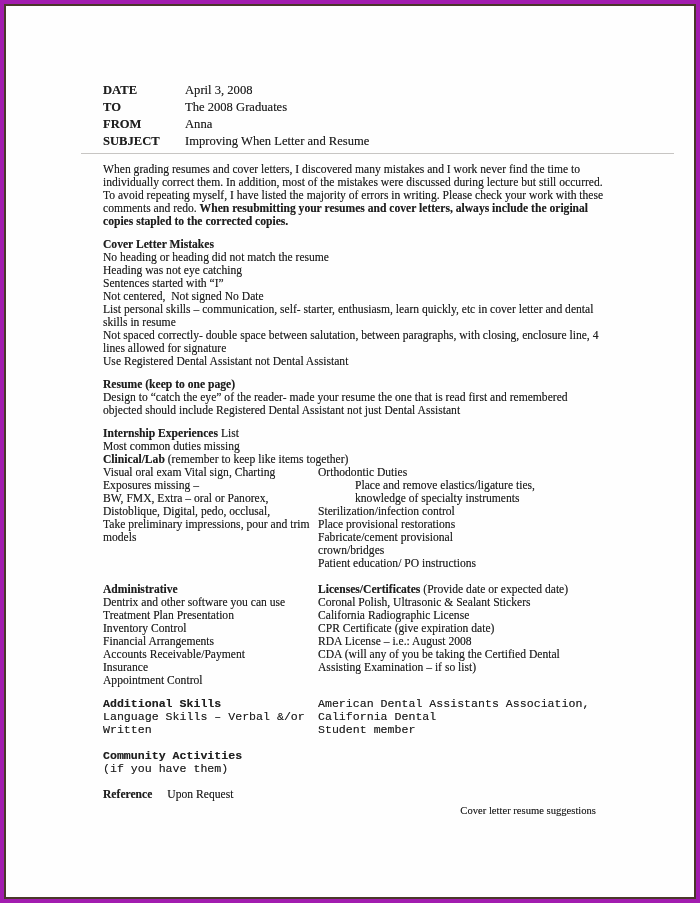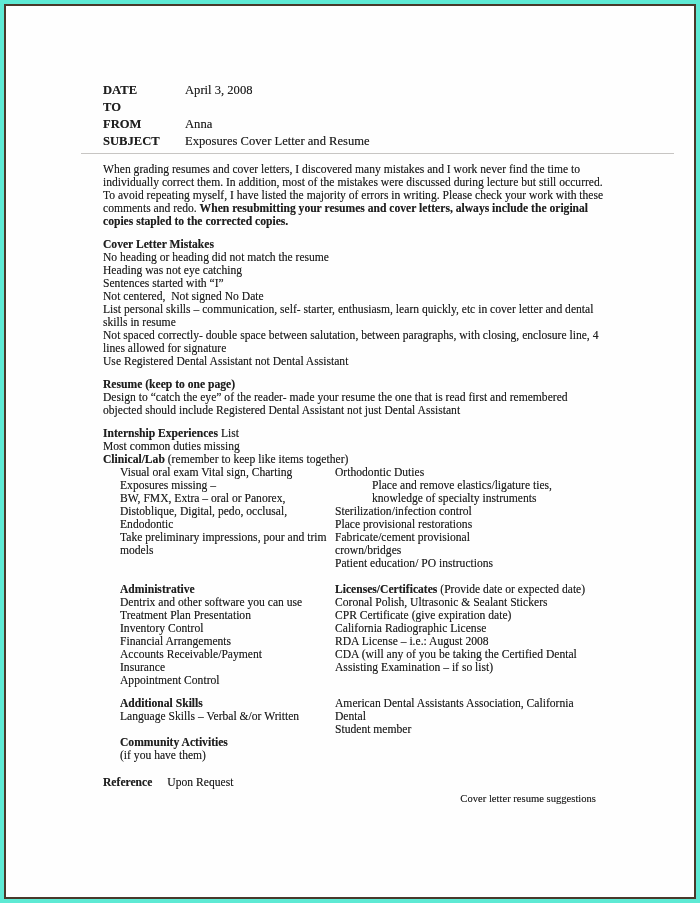--- a/index.html
+++ b/index.html
@@ -5,21 +5,21 @@
   html,body{margin:0;padding:0;}
   body{
     width:700px;height:903px;
     background:#e8811f;
     font-family:"Liberation Serif","DejaVu Serif",serif;
   }
   .frame{
     position:absolute;top:0;left:0;
     width:700px;height:903px;
     box-sizing:border-box;
-    background:#5eead4;
+    background:#a21caf;
     padding:4px;
   }
   .page{
     box-sizing:border-box;
     width:692px;height:895px;
     background:#fefefe;
     border:2px solid #4a382a;
     padding:76px 88px 0 97px;
     overflow:hidden;
     color:#1f1f1f;
@@ -35,27 +35,27 @@
   .rule{
     border:none;height:1px;background:#c7c5c3;
     margin:3px 0 0 -22px;width:593px;
   }
 
   .intro{margin-top:9px;}
   .section{margin-top:10px;}
   .section-title{font-weight:bold;}
 
   
-  .cols{display:flex;margin-left:17px;}
+  .cols{display:flex;}
   .col-left{width:215px;flex:0 0 215px;}
   .col-right{flex:1;}
   .indent{padding-left:37px;}
 
   .gap-above{margin-top:13px;}
-  .skills-row{min-height:66px;}
+  .skills-row{min-height:66px;font-family:Liberation Mono, monospace;}
   .reference{margin-top:13px;display:flex;font-size:11.6px;line-height:13px;}
   .reference .ref-label{font-weight:bold;text-align:right;}
   .reference .ref-value{margin-left:15px;}
   .footer-note{
     margin-top:3px;
     text-align:right;
     padding-right:10px;
     font-size:10.6px;line-height:13px;
     font-weight:normal;white-space:pre-wrap;
   }
@@ -66,28 +66,29 @@
 <div class="frame">
   <div class="page">
 
     <div>
       <div class="hdr-row">
         <span class="hdr-label">DATE</span>
         <span class="hdr-value">April 3, 2008</span>
       </div>
       <div class="hdr-row">
         <span class="hdr-label">TO</span>
+        <span class="hdr-value">The 2008 Graduates</span>
       </div>
       <div class="hdr-row">
         <span class="hdr-label">FROM</span>
         <span class="hdr-value">Anna</span>
       </div>
       <div class="hdr-row">
         <span class="hdr-label">SUBJECT</span>
-        <span class="hdr-value"> Exposures Cover Letter and Resume</span>
+        <span class="hdr-value"> Improving When Letter and Resume</span>
       </div>
     </div>
 
     <hr class="rule">
 
     <div class="par intro"><span>When grading resumes and cover letters, I discovered many mistakes and I work never find the time to individually correct them. In addition, most of the mistakes were discussed during lecture but still occurred. To avoid repeating myself, I have listed the majority of errors in writing. Please check your work with these comments and redo. </span><b>When resubmitting your resumes and cover letters, always include the original copies stapled to the corrected copies.</b></div>
 
     <div class="section">
       <div class="line section-title">Cover Letter Mistakes</div>
       <div class="line">No heading or heading did not match the resume</div>
@@ -108,21 +109,20 @@
       <div class="line"><b>Internship Experiences</b><span> List</span></div>
       <div class="line">Most common duties missing</div>
       <div class="line"><b>Clinical/Lab</b><span> (remember to keep like items together)</span></div>
 
       <div class="cols">
         <div class="col-left">
           <div class="line">Visual oral exam Vital sign, Charting</div>
           <div class="line">Exposures missing –</div>
           <div class="line">BW, FMX, Extra – oral or Panorex,</div>
           <div class="line">Distoblique, Digital, pedo, occlusal,</div>
-          <div class="line">Endodontic</div>
           <div class="line">Take preliminary impressions, pour and trim models</div>
         </div>
         <div class="col-right">
           <div class="line">Orthodontic Duties</div>
           <div class="line indent">Place and remove elastics/ligature ties,</div>
           <div class="line indent">knowledge of specialty instruments</div>
           <div class="line">Sterilization/infection control</div>
           <div class="line">Place provisional restorations</div>
           <div class="line">Fabricate/cement provisional</div>
           <div class="line">crown/bridges</div>
@@ -138,22 +138,22 @@
         <div class="line">Treatment Plan Presentation</div>
         <div class="line">Inventory Control</div>
         <div class="line">Financial Arrangements</div>
         <div class="line">Accounts Receivable/Payment</div>
         <div class="line">Insurance</div>
         <div class="line">Appointment Control</div>
       </div>
       <div class="col-right">
         <div class="line"><b>Licenses/Certificates</b><span> (Provide date or expected date)</span></div>
         <div class="line">Coronal Polish, Ultrasonic &amp; Sealant Stickers</div>
+        <div class="line">California Radiographic License</div>
         <div class="line">CPR Certificate (give expiration date)</div>
-        <div class="line">California Radiographic License</div>
         <div class="line">RDA License – i.e.: August 2008</div>
         <div class="line">CDA (will any of you be taking the Certified Dental</div>
         <div class="line">Assisting Examination – if so list)</div>
       </div>
     </div>
 
     <div class="section cols skills-row">
       <div class="col-left">
         <div class="line section-title">Additional Skills</div>
         <div class="line">Language Skills – Verbal &amp;/or Written</div>

